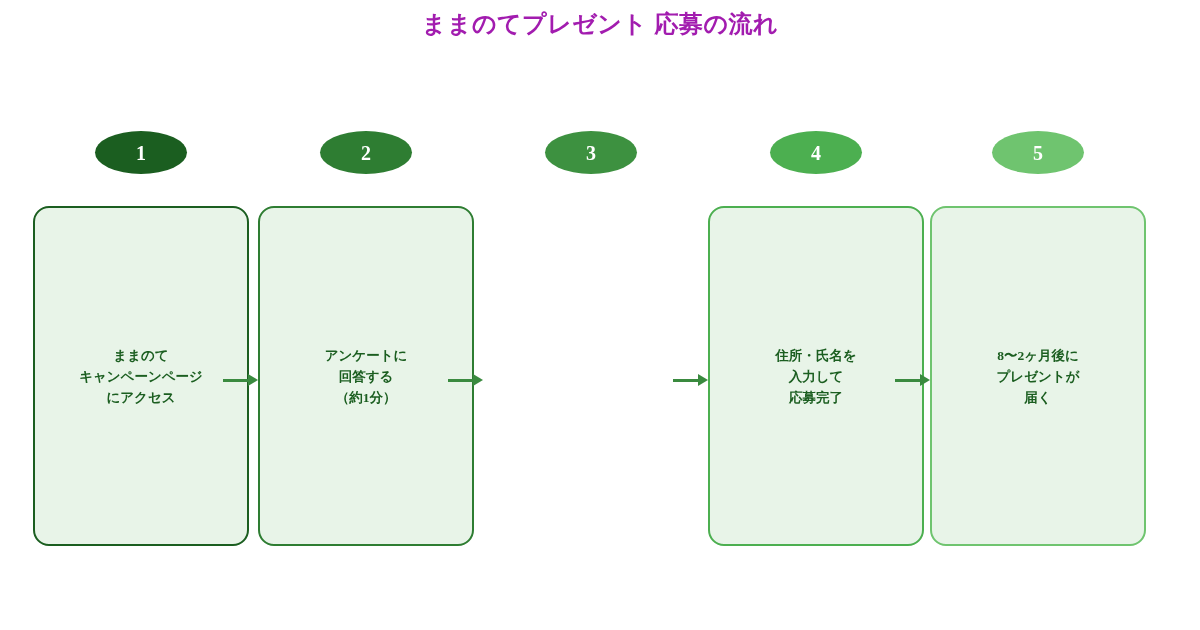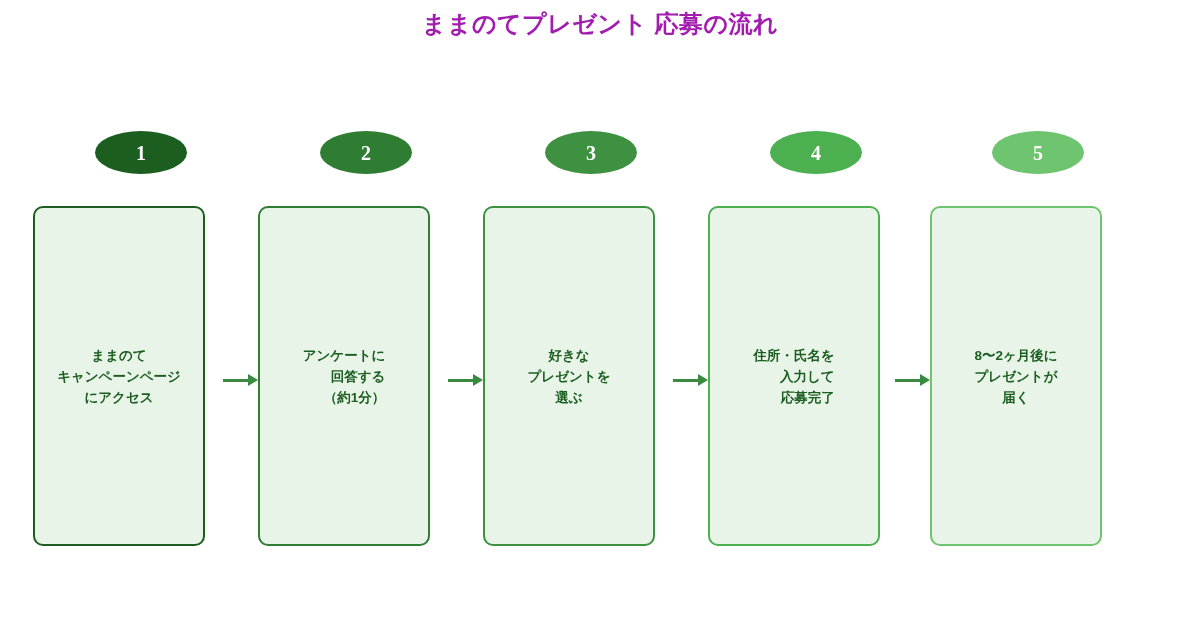--- a/index.html
+++ b/index.html
@@ -68,29 +68,30 @@
     font-weight: bold;
     line-height: 1;
     font-family: "Liberation Serif", "DejaVu Serif", serif;
   }
 
   
   .step-card {
     position: absolute;
     top: 206px;
     left: 0;
-    width: 172px;
+    width: 216px;
     height: 340px;
     box-sizing: border-box;
     background: #e8f4e8;
     border: 2px solid #2e7d32;
-    border-radius: 10px;
+    border-radius: 16px;
     display: flex;
     align-items: center;
     justify-content: center;
+    font-family: Liberation Serif, serif;
   }
   .step-card-text {
     text-align: center;
     font-size: 13.5px;
     font-weight: bold;
     line-height: 21px;
     color: #1b5e20;
     padding: 0 10px;
     white-space: pre-line;
   }
@@ -142,53 +143,48 @@
   <div class="step-arrow" style="left:223px;">
     <div class="shaft" style="background: rgb(58, 138, 63);"></div>
     <div class="head" style="border-left-color: rgb(58, 138, 63);"></div>
   </div>
 
   <div class="step" style="left:258px;">
     <div class="step-badge" style="background: rgb(46, 125, 50);">
       <span class="step-badge-num" style="color: rgb(255, 255, 255);">2</span>
     </div>
     <div class="step-card" style="border-color: rgb(46, 125, 50); background: rgb(232, 244, 232);">
-      <div class="step-card-text" style="color: rgb(27, 94, 32); text-align: right;">アンケートに
+      <div class="step-card-text" style="color: rgb(27, 94, 32);">アンケートに
 回答する
 （約1分）</div>
     </div>
   </div>
 
   <div class="step-arrow" style="left:448px;">
     <div class="shaft" style="background: rgb(58, 138, 63);"></div>
     <div class="head" style="border-left-color: rgb(58, 138, 63);"></div>
   </div>
 
   <div class="step" style="left:483px;">
     <div class="step-badge" style="background: rgb(61, 145, 64);">
       <span class="step-badge-num" style="color: rgb(255, 255, 255);">3</span>
     </div>
-    <div class="step-card" style="border-color: rgb(61, 145, 64); background: rgb(232, 244, 232);">
-      <div class="step-card-text" style="color: rgb(27, 94, 32);">好きな
-プレゼントを
-選ぶ</div>
-    </div>
   </div>
 
   <div class="step-arrow" style="left:673px;">
     <div class="shaft" style="background: rgb(58, 138, 63);"></div>
     <div class="head" style="border-left-color: rgb(58, 138, 63);"></div>
   </div>
 
   <div class="step" style="left:708px;">
     <div class="step-badge" style="background: rgb(76, 175, 80);">
       <span class="step-badge-num" style="color: rgb(255, 255, 255);">4</span>
     </div>
     <div class="step-card" style="border-color: rgb(76, 175, 80); background: rgb(232, 244, 232);">
-      <div class="step-card-text" style="color: rgb(27, 94, 32); text-align: right;">住所・氏名を
+      <div class="step-card-text" style="color: rgb(27, 94, 32);">住所・氏名を
 入力して
 応募完了</div>
     </div>
   </div>
 
   <div class="step-arrow" style="left:895px;">
     <div class="shaft" style="background: rgb(58, 138, 63);"></div>
     <div class="head" style="border-left-color: rgb(58, 138, 63);"></div>
   </div>
 

